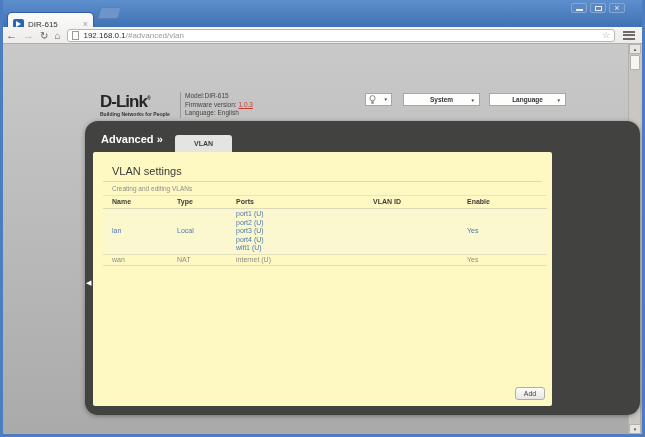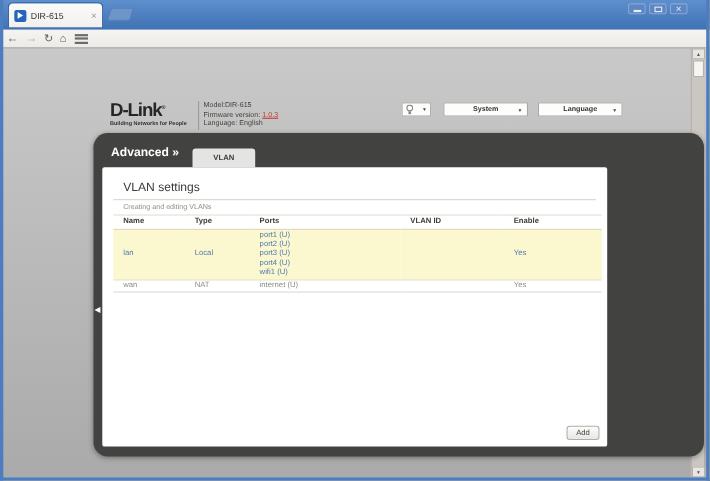--- a/index.html
+++ b/index.html
@@ -3,21 +3,21 @@
 <meta charset="utf-8">
 <style>
   * { margin:0; padding:0; box-sizing:border-box; }
   body { font-family:"Liberation Sans", sans-serif; background:#888; }
   .window { position:relative; width:645px; height:437px; background:#bcbcbc; overflow:hidden; }
   .frame { position:absolute; inset:0; border:3px solid #4c7dc0; border-top:none; z-index:60; pointer-events:none; }
 
   
   .titlebar { position:absolute; left:0; top:0; width:645px; height:27px;
     background:linear-gradient(#5e8fcd,#3f72b4); z-index:40; }
-  .tab { position:absolute; left:7px; top:2px; width:87px; height:23px;
+  .tab { position:absolute; left:7px; top:12px; width:87px; height:23px;
     background:linear-gradient(#fbfbfa,#f1f0ee); border-radius:5px 5px 0 0;
     border:1px solid #2f5f9e; border-bottom:none; display:flex; align-items:center; padding:0 5px; }
   .favicon { width:11px; height:11px; background:#2566b8; border-radius:2px; position:relative; flex:0 0 auto; }
   .favicon-tri { position:absolute; left:3px; top:2.5px; width:0; height:0;
     border-top:3px solid transparent; border-bottom:3px solid transparent; border-left:5px solid #fff; }
   .tab-title { font-size:8px; color:#333; margin-left:4px; flex:1 1 auto; white-space:nowrap; overflow:hidden; }
   .tab-close { font-size:9px; color:#9a9a9a; line-height:9px; cursor:default; }
   .newtab { position:absolute; left:99px; top:7px; width:21px; height:12px;
     background:#6e95ca; border:1px solid #587fb6; border-radius:2px; transform:skewX(-18deg); }
   .win-controls { position:absolute; right:20px; top:3px; display:flex; gap:3px; }
@@ -75,21 +75,21 @@
     border:1px solid #b5b2ad; border-radius:1px; }
 
   
   .panel { position:absolute; left:85px; top:77px; width:555px; height:294px; background:#424240;
     border-radius:13px; box-shadow:0 1px 5px rgba(0,0,0,.35); }
   .breadcrumb { position:absolute; left:16px; top:12px; font-size:11px; font-weight:bold; color:#fff; }
   .panel-tab { position:absolute; left:90px; top:14px; width:57px; height:17px; background:#e4e4e2;
     border-radius:3px 3px 0 0; font-size:7px; font-weight:bold; color:#3c3c3a; text-align:center; line-height:18px; }
   .collapse-arrow { position:absolute; left:1px; top:158px; font-size:7px; color:#fff; line-height:8px; }
 
-  .content { position:absolute; left:8px; top:31px; width:459px; height:254px; background:#ffffff; border-radius:2px; }
+  .content { position:absolute; left:8px; top:31px; width:459px; height:254px; background:#fef9c3; border-radius:2px; }
   .content-title { position:absolute; left:19px; top:13px; font-size:11px; color:#3b3b38; }
   .content-hr { position:absolute; left:10px; top:29px; width:439px; height:1px; background:#d8d8d0; }
   .content-sub { position:absolute; left:19px; top:33px; font-size:6.5px; color:#8f8f88; }
 
   table.vlan { position:absolute; left:10px; top:43px; width:444px; border-collapse:collapse;
     font-size:7px; table-layout:fixed; }
   table.vlan th { text-align:left; font-weight:bold; color:#3c3c38; padding:2px 0 2px 9px;
     border-top:1px solid #e2e2d8; border-bottom:1px solid #ddd8b8; line-height:8px; }
   table.vlan td { padding:1px 0 1px 9px; vertical-align:middle; line-height:8.5px; }
   col.c-name { width:65px; } col.c-type { width:59px; } col.c-ports { width:137px; }
@@ -129,20 +129,25 @@
           <span class="close-glyph">×</span>
         </div>
     </div>
   </div>
 
   <div class="toolbar">
     <span class="nav-ico">←</span>
     <span class="nav-ico disabled">→</span>
     <span class="nav-ico small">↻</span>
     <span class="nav-ico small">⌂</span>
+    <div class="omnibox">
+      <span class="page-icon"></span>
+      <span class="url"><span>192.168.0.1</span><span class="path">/#advanced/vlan</span></span>
+      <span class="omni-star">☆</span>
+    </div>
     <div class="menu-btn">
       <span></span>
         <span></span>
         <span></span>
     </div>
   </div>
 
   <div class="viewport">
 
     <div class="logo-block">

